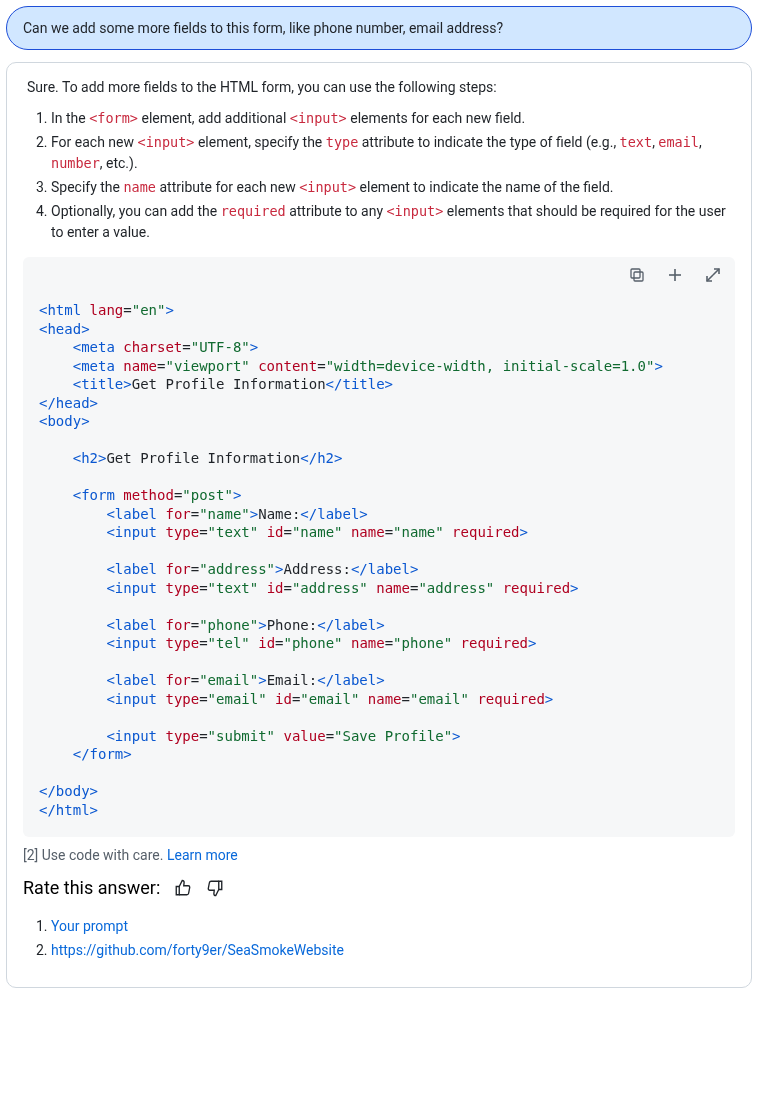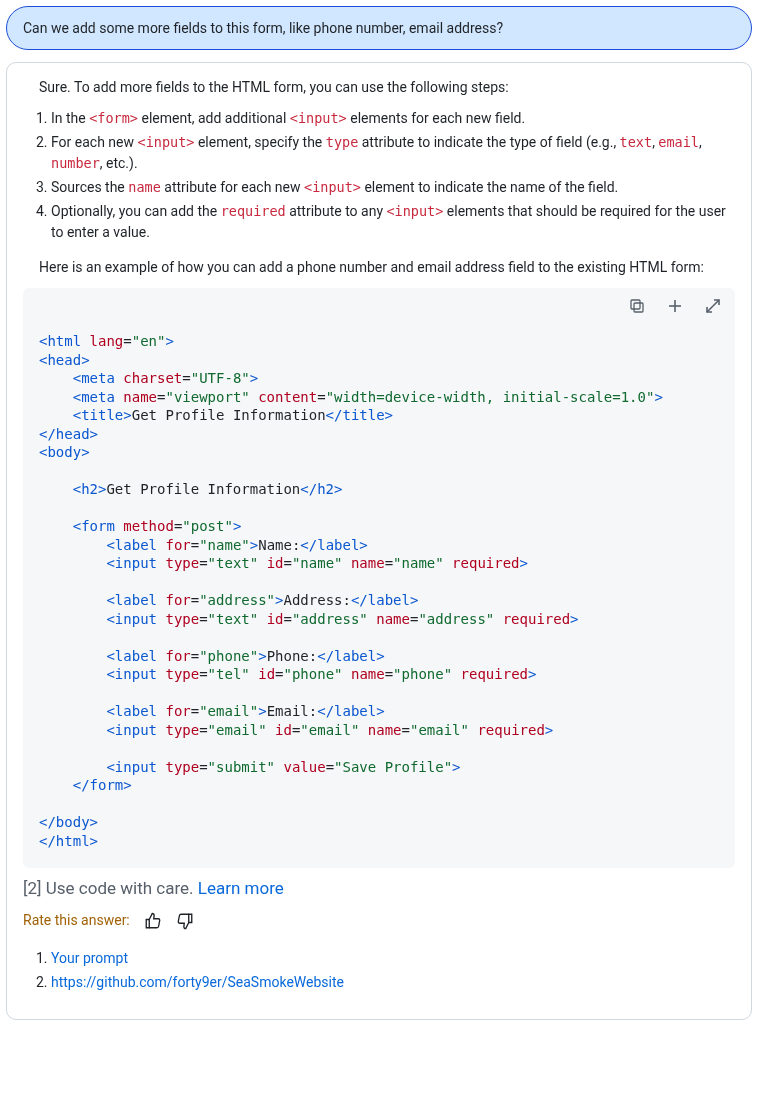--- a/index.html
+++ b/index.html
@@ -20,21 +20,21 @@
     margin-bottom: 12px;
     color: #1f2328;
     font-size: 14px;
   }
   .answer-card {
     border: 1px solid #d0d7de;
     border-radius: 10px;
     padding: 14px 16px 12px 16px;
     background: #ffffff;
   }
-  .answer-card p { margin: 0 0 10px 16px; line-height: 1.5; }
+  .answer-card p { margin: 0 0 10px 4px; line-height: 1.5; }
   .answer-card ol { margin: 0 0 14px 0; padding-left: 28px; }
   .answer-card ol li { margin: 2px 0 3px 0; line-height: 1.5; }
   .inline-code {
     font-family: ui-monospace, SFMono-Regular, Menlo, Consolas, monospace;
     font-size: 13.5px;
   }
   .kw-red { color: #c8293e; }
   .code-block-wrap {
     background: #f6f7f8;
     border-radius: 6px;
@@ -64,34 +64,34 @@
     white-space: pre;
     overflow-x: auto;
     color: #1f2328;
   }
   .tag  { color: #0a57d0; text-align: right; }
   .attr { color: #b00020; }
   .val  { color: #106a30; }
   .txt  { color: #1f2328; }
 
   .warn-line {
-    font-size: 17px;
+    font-size: 14px;
     color: #57606a;
     margin: 10px 0 12px 0;
   }
   .warn-line .ref { color: #57606a; }
   .warn-line a { color: #0969da; text-decoration: none; }
 
   .rate-row {
     display: flex;
-    align-items: flex-start;
+    align-items: center;
     gap: 14px;
     margin: 14px 0 18px 0;
-    font-size: 14px;
-    color: #a16207;
+    font-size: 18px;
+    color: #000000;
   }
   .thumb { width: 18px; height: 18px; color: #1f2328; cursor: pointer; }
 
   .sources-h {
     font-size: 16px;
     font-weight: 600;
     margin: 0 0 8px 0;
   }
   .sources-list { margin: 0 0 4px 0; padding-left: 28px; }
   .sources-list li { margin: 2px 0; font-size: 14px; }
@@ -104,25 +104,24 @@
   <span>Can we add some more fields to this form, like phone number, email address?</span>
 </div>
 
 <div class="answer-card">
 
   <p>Sure. To add more fields to the HTML form, you can use the following steps:</p>
 
   <ol id="steps-list">
       <li><span>In the </span><span class="inline-code kw-red">&lt;form&gt;</span><span> element, add additional </span><span class="inline-code kw-red">&lt;input&gt;</span><span> elements for each new field.</span></li>
       <li><span>For each new </span><span class="inline-code kw-red">&lt;input&gt;</span><span> element, specify the </span><span class="inline-code kw-red">type</span><span> attribute to indicate the type of field (e.g., </span><span class="inline-code kw-red">text</span><span>, </span><span class="inline-code kw-red">email</span><span>, </span><span class="inline-code kw-red">number</span><span>, etc.).</span></li>
-      <li><span>Sources the </span><span class="inline-code kw-red">name</span><span> attribute for each new </span><span class="inline-code kw-red">&lt;input&gt;</span><span> element to indicate the name of the field.</span></li>
+      <li><span>Specify the </span><span class="inline-code kw-red">name</span><span> attribute for each new </span><span class="inline-code kw-red">&lt;input&gt;</span><span> element to indicate the name of the field.</span></li>
       <li><span>Optionally, you can add the </span><span class="inline-code kw-red">required</span><span> attribute to any </span><span class="inline-code kw-red">&lt;input&gt;</span><span> elements that should be required for the user to enter a value.</span></li>
     </ol>
 
-  <p>Here is an example of how you can add a phone number and email address field to the existing HTML form:</p>
 
   <div class="code-block-wrap">
     <div class="code-toolbar">
       <span class="tb-icon">
         <svg viewBox="0 0 16 16" fill="none" stroke="currentColor" stroke-width="1.3">
           <rect x="5" y="5" width="9" height="9" rx="1"></rect>
           <rect x="2" y="2" width="9" height="9" rx="1"></rect>
         </svg>
       </span>
       <span class="tb-icon">

